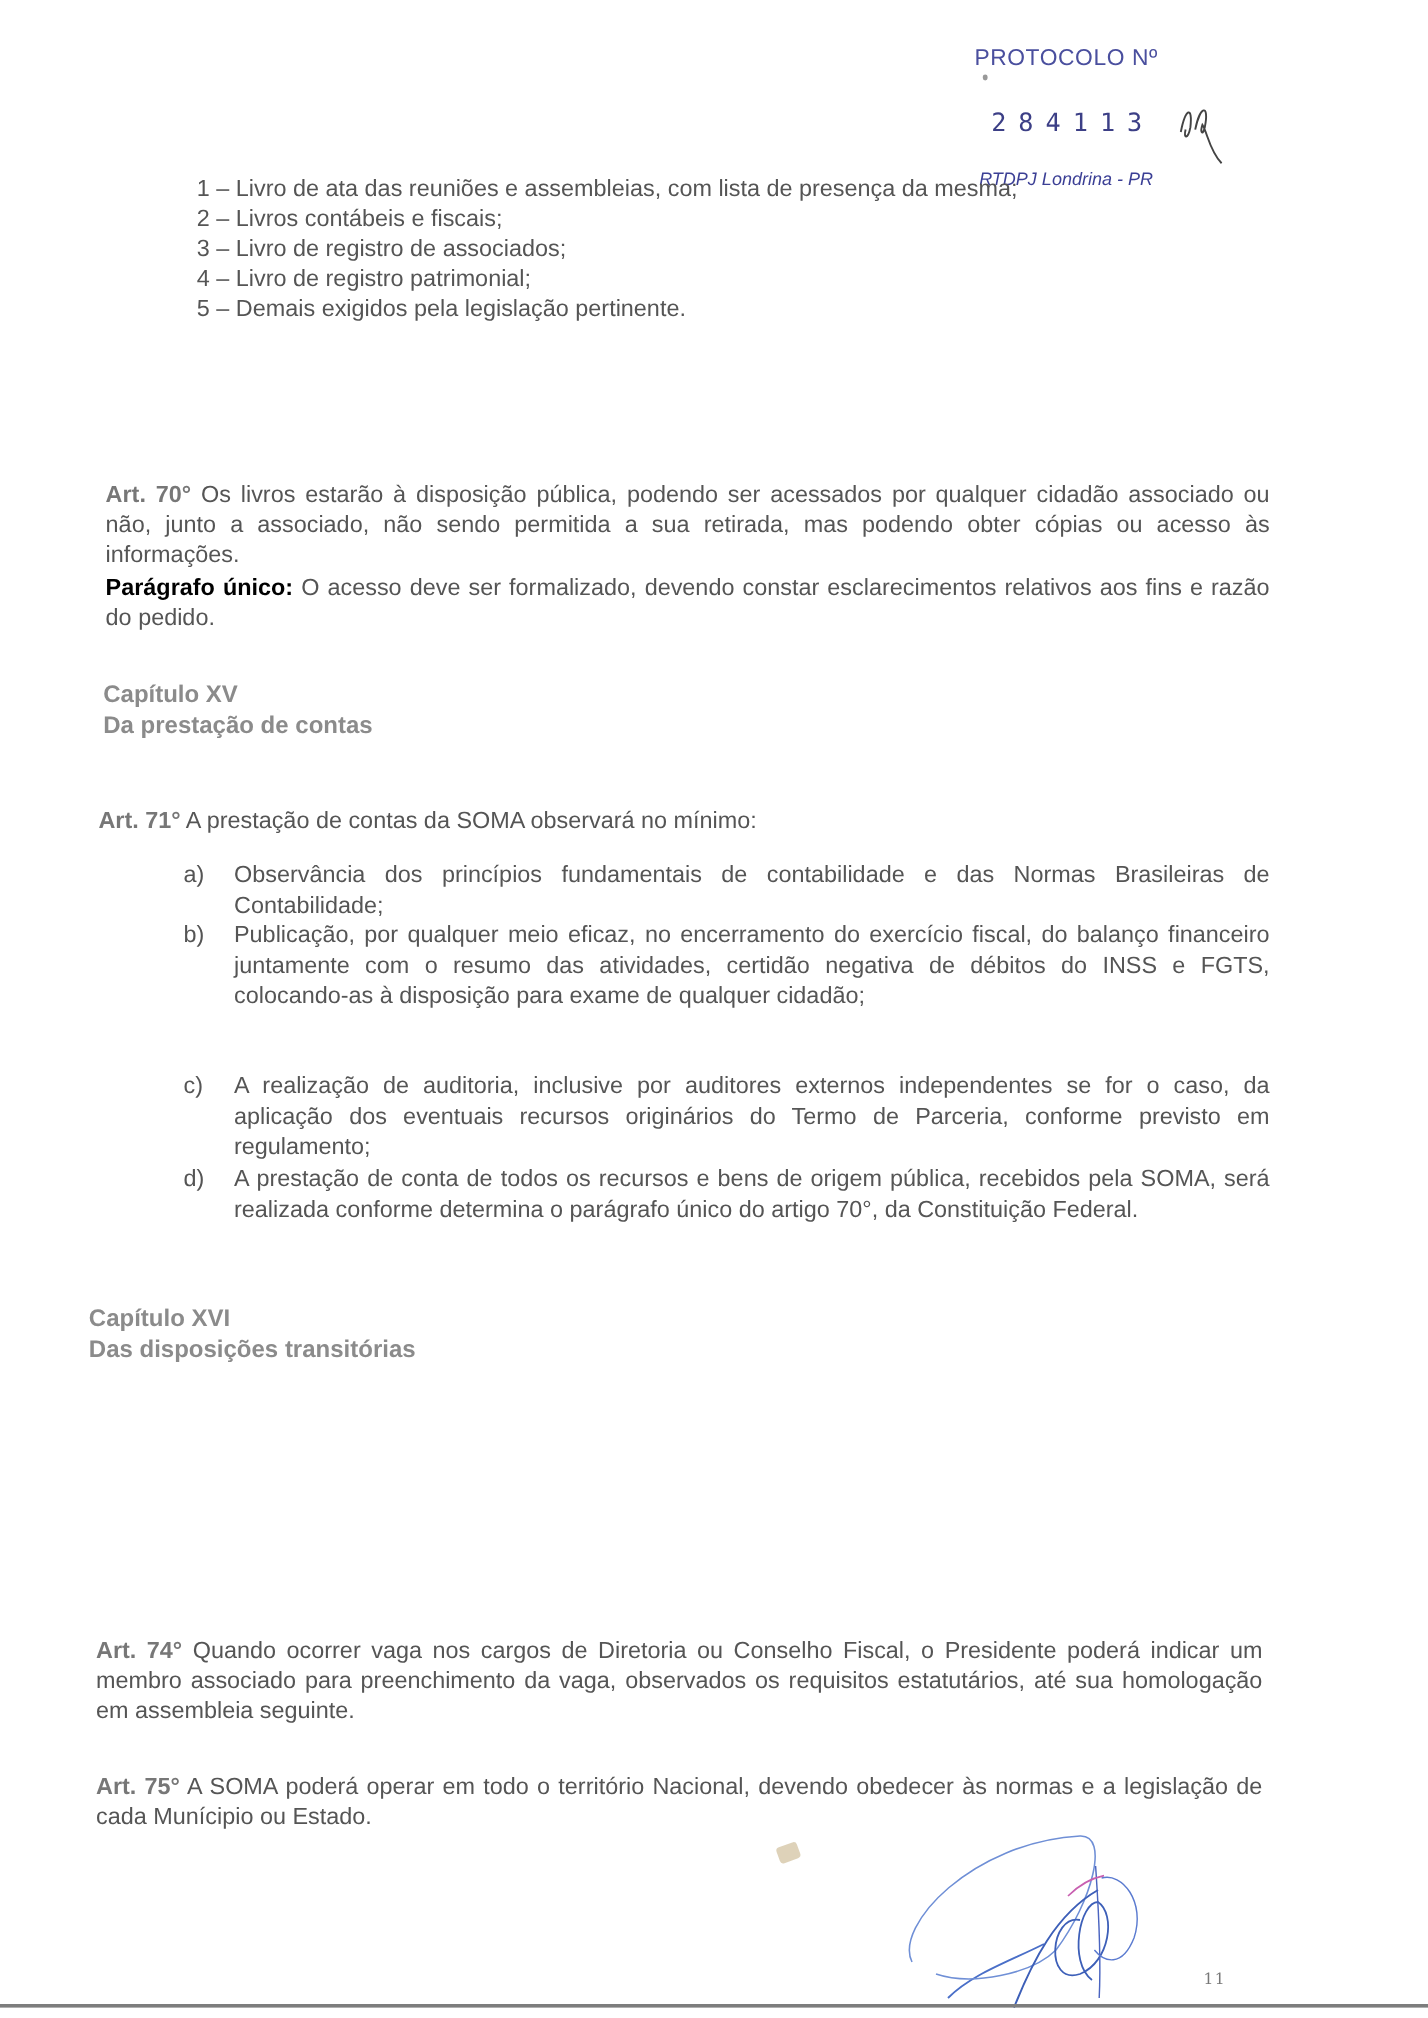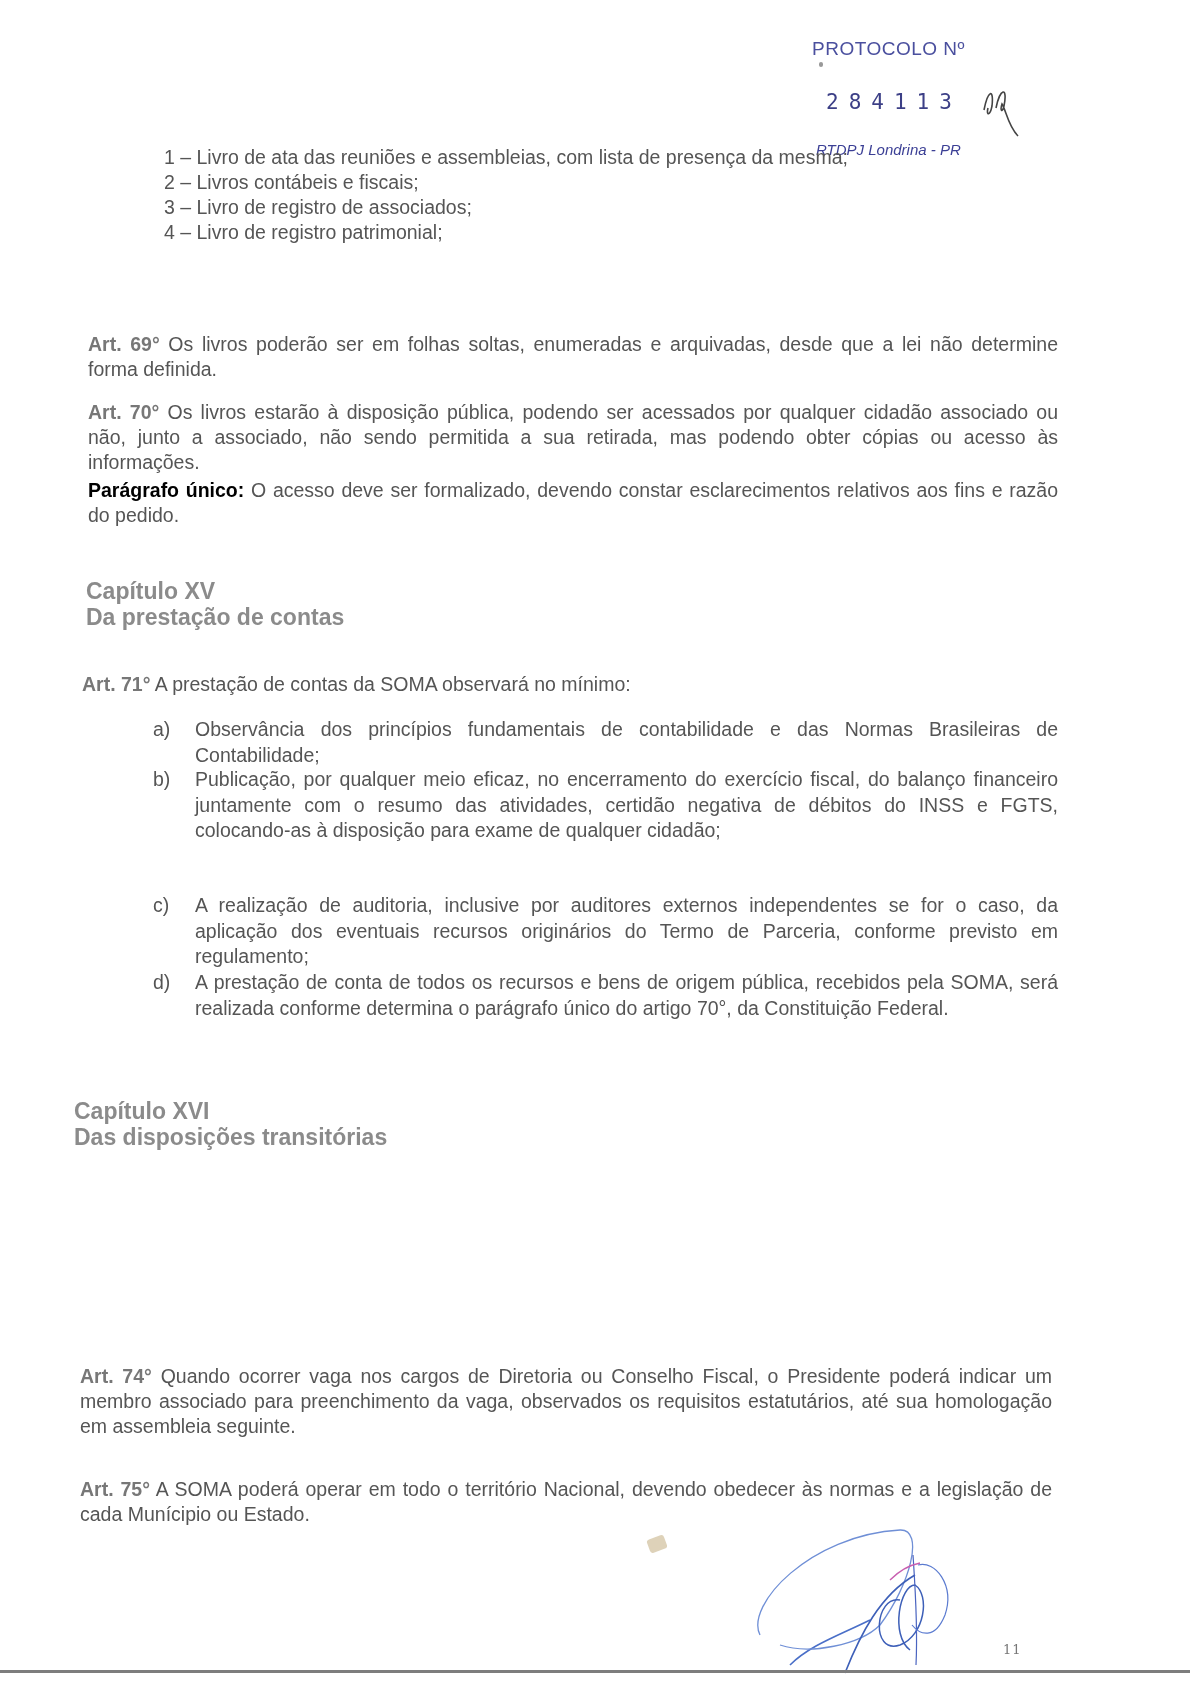--- a/index.html
+++ b/index.html
@@ -17,21 +17,21 @@
   .stamp-number { left: 826px; top: 90px; font-size: 21px; letter-spacing: 10px; color: #3c3f86; font-family: "DejaVu Sans Mono", monospace; }
   .stamp-office { left: 816px; top: 141px; font-size: 15px; font-style: italic; color: #3b3f95; }
   .stamp-dot { position:absolute; left: 819px; top: 62px; width: 4px; height: 5px; background:#999; border-radius: 2px; }
   .initials { position: absolute; left: 978px; top: 80px; }
 
   .txt { position: absolute; font-size: 19.5px; line-height: 25px; color: #555; white-space: nowrap; }
   .list-line { left: 164px; }
   .para { left: 88px; width: 970px; white-space: normal; text-align: justify; }
   .para .lbl { font-weight: bold; color: #777; }
   .para .lbl2 { font-weight: bold; color: #000000; }
-  .chapter { left: 86px; font-size: 23px; line-height: 26px; font-weight: bold; color: #8b8b8b; margin-top: 12px; }
+  .chapter { left: 86px; font-size: 20px; line-height: 26px; font-weight: bold; color: #8b8b8b; }
   .item { position: absolute; left: 153px; width: 905px; font-size: 19.5px; line-height: 25.5px; color: #555; }
   .item .mk { position: absolute; left: 0; top: 0; }
   .item .body { display: block; margin-left: 42px; text-align: justify; }
 
   .pagenum { position: absolute; left: 1003px; top: 1606px; font-size: 13px; color: #777; font-family: "DejaVu Serif", serif; letter-spacing: 1px; margin-top: 36px; }
   .bottom-line { position: absolute; left: 0; top: 1670px; width: 1190px; height: 3px; background: #7d7d7d; }
   .signature { position: absolute; left: 750px; top: 1525px; }
   .smudge { position:absolute; left: 648px; top: 1537px; width: 18px; height: 14px; background: #c8b48a; opacity: .6; transform: rotate(-20deg); border-radius: 3px;}
 </style>
 </head>
@@ -46,24 +46,22 @@
     <svg width="50" height="60" viewBox="0 0 50 60">
       <path d="M6 30 C10 10, 16 8, 14 26 C12 36, 8 36, 10 28 M18 28 C22 8, 30 6, 26 26 C24 34, 22 30, 24 24 C28 30, 30 46, 40 56" fill="none" stroke="#444" stroke-width="1.6"></path>
     </svg>
   </div>
   <div class="stamp stamp-office">RTDPJ Londrina - PR</div>
 
   <div class="txt list-line" style="top:145px">1 – Livro de ata das reuniões e assembleias, com lista de presença da mesma;</div>
   <div class="txt list-line" style="top:170px">2 – Livros contábeis e fiscais;</div>
   <div class="txt list-line" style="top:195px">3 – Livro de registro de associados;</div>
   <div class="txt list-line" style="top:220px">4 – Livro de registro patrimonial;</div>
+  <div class="txt list-line" style="top:245px">5 – Demais exigidos pela legislação pertinente.</div>
 
-  <div class="txt para" style="top:332px">
-    <span class="lbl">Art. 69°</span><span> Os livros poderão ser em folhas soltas, enumeradas e arquivadas, desde que a lei não determine forma definida.</span>
-  </div>
 
   <div class="txt para" style="top:400px">
     <span class="lbl">Art. 70°</span><span> Os livros estarão à disposição pública, podendo ser acessados por qualquer cidadão associado ou não, junto a associado, não sendo permitida a sua retirada, mas podendo obter cópias ou acesso às informações.</span>
   </div>
   <div class="txt para" style="top:478px">
     <span class="lbl2">Parágrafo único:</span><span> O acesso deve ser formalizado, devendo constar esclarecimentos relativos aos fins e razão do pedido.</span>
   </div>
 
   <div class="txt chapter" style="top:566px">Capítulo XV</div>
   <div class="txt chapter sub" style="top:592px">Da prestação de contas</div>

